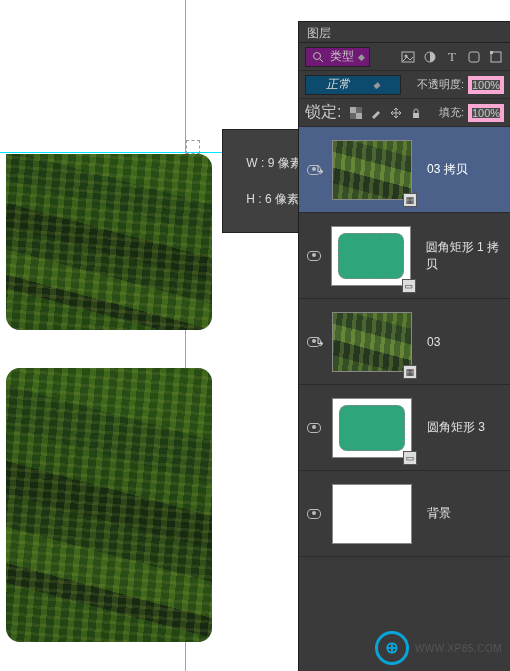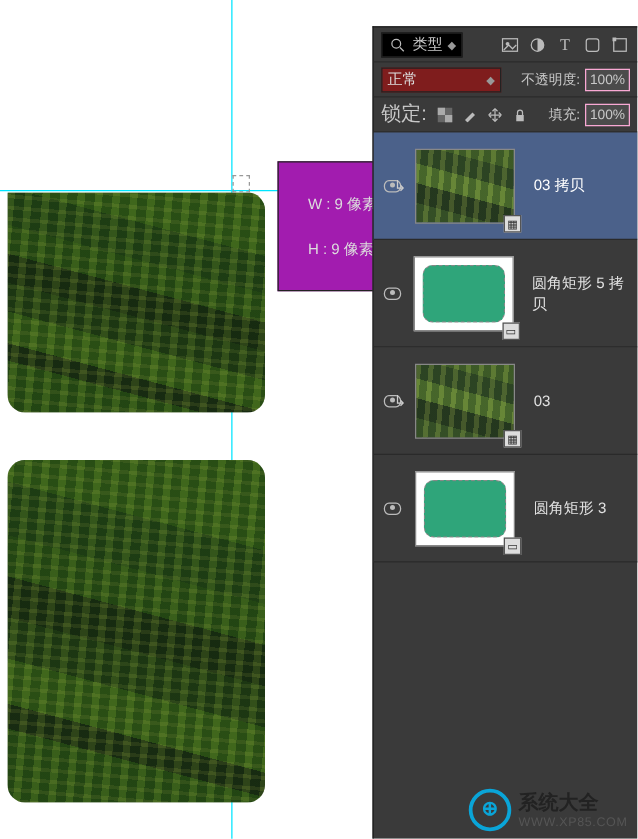--- a/index.html
+++ b/index.html
@@ -31,21 +31,21 @@
   .img-thumb.big { border-radius: 14px; }
   .jungle-tex::after{
     content:""; position:absolute; inset:0;
     background:
       repeating-linear-gradient(95deg, rgba(120,150,60,.25) 0 6px, rgba(30,50,30,.25) 6px 14px),
       repeating-linear-gradient(5deg, rgba(180,190,80,.15) 0 3px, transparent 3px 9px);
     border-radius:inherit;
   }
   .measure-tip{
     position:absolute;
-    background:#a21caf; color:#ddd;
+    background:#404040; color:#ddd;
     padding:6px 10px; font-size:12px;
     border:1px solid #222; line-height:1.5;
     white-space:pre;
   }
   .sel-box{
     position:absolute; width:14px; height:14px;
     border:1px dashed #999;
   }
 
   
@@ -57,33 +57,33 @@
     color:#c8c8c8;
   }
   .panel-tab{
     height:21px; background:#3a3a3a;
     border-bottom:1px solid #222;
     padding:3px 8px; font-size:12px;
   }
   .row{ display:flex; align-items:center; height:28px; padding:0 6px; gap:4px; border-bottom:1px solid #2b2b2b;}
   .filter-sel{
     display:flex; align-items:center; gap:4px;
-    background:#000000; border:1px solid #222; height:20px; padding:0 4px;
+    background:#701a75; border:1px solid #222; height:20px; padding:0 4px;
     font-size:12px;
   }
   .filter-sel svg{display:block}
   .type-icons{ display:flex; gap:6px; margin-left:auto;}
   .ico{ width:16px; height:16px; display:flex; align-items:center; justify-content:center; color:#bbb;}
   .blend-row select,.dummy-sel{
-    background:#7f1d1d; color:#ddd; border:1px solid #222; height:20px; font-size:12px; padding:0 4px;
+    background:#0c4a6e; color:#ddd; border:1px solid #222; height:20px; font-size:12px; padding:0 20px;font-style:italic;
   }
   .blend-row{gap:2px}
   .blend-left{display:flex;align-items:center;gap:4px;width:100px}
   .blend-right{display:flex;align-items:center;gap:4px;margin-left:auto}
-  .pct-box{background:#4b4b4b;border:1px solid #f9a8d4;height:18px;width:36px;display:flex;align-items:center;justify-content:center;font-size:11px}
+  .pct-box{background:#4b4b4b;border:4px solid #f9a8d4;height:18px;width:36px;display:flex;align-items:center;justify-content:center;font-size:11px}
   .chev{font-size:9px;color:#999}
   .lock-row{gap:6px}
   .lock-row .lbl{font-size:16px}
   .lock-icons{display:flex;gap:6px;margin-left:2px}
   .lock-icons .ico{width:14px;height:14px}
   .lock-row .blend-right{margin-left:auto}
 
   .layers-list{ }
   .layer{
     display:flex; align-items:center;
@@ -130,25 +130,28 @@
   <div class="guide-v" style="left:185px"></div>
   <div class="guide-h" style="top:152px"></div>
 
   <div class="img-thumb jungle-tex" style="top:154px;left:6px;width:206px;height:176px"></div>
   <div class="img-thumb big jungle-tex" style="top:368px;left:6px;width:206px;height:274px"></div>
 
   <div class="sel-box" style="left:186px;top:140px"></div>
 
   <div class="measure-tip" style="left:222px;top:129px">
     <span>W : 9 像素</span><br>
-    <span>H : 9 像素</span>
+    <span>H : 6 像素</span>
   </div>
 </div>
 
 <div class="panel">
+  <div class="panel-tab">
+    <span>图层</span>
+  </div>
 
   <div class="row">
     <div class="filter-sel">
       <span class="ico">
         <svg width="12" height="12" viewBox="0 0 12 12">
             <circle cx="5" cy="5" r="3.5" fill="none" stroke="#bbb"></circle>
             <line x1="8" y1="8" x2="11" y2="11" stroke="#bbb"></line>
           </svg>
       </span>
       <span>类型</span>
@@ -249,21 +252,21 @@
       <div class="layer">
         <div class="vis-col">
           <div class="eye"></div>
         </div>
         <div class="thumb-wrap">
           <div class="thumb shape">
             <div class="shape-inner"></div>
           </div>
           <div class="badge">▭</div>
         </div>
-        <div class="lname">圆角矩形 5 拷贝</div>
+        <div class="lname">圆角矩形 1 拷贝</div>
       </div>
       <div class="layer">
         <div class="vis-col">
           <div class="eye"></div>
         </div>
         <div class="thumb-wrap">
           <div class="clip-ind">↳</div>
           <div class="thumb jungle"></div>
           <div class="badge">▦</div>
         </div>
@@ -274,24 +277,32 @@
           <div class="eye"></div>
         </div>
         <div class="thumb-wrap">
           <div class="thumb shape">
             <div class="shape-inner"></div>
           </div>
           <div class="badge">▭</div>
         </div>
         <div class="lname">圆角矩形 3</div>
       </div>
+      <div class="layer">
+        <div class="vis-col">
+          <div class="eye"></div>
+        </div>
+        <div class="thumb-wrap">
+          <div class="thumb bg"></div>
+        </div>
+        <div class="lname">背景</div>
+      </div>
     </div>
 </div>
 
 <div class="wm">
   <div class="wm-badge">
       <span>⊕</span>
     </div>
   <div class="wm-text">
-    <div class="t1">系统大全</div>
     <div class="t2">WWW.XP85.COM</div>
   </div>
 </div>
 
 </body></html>

